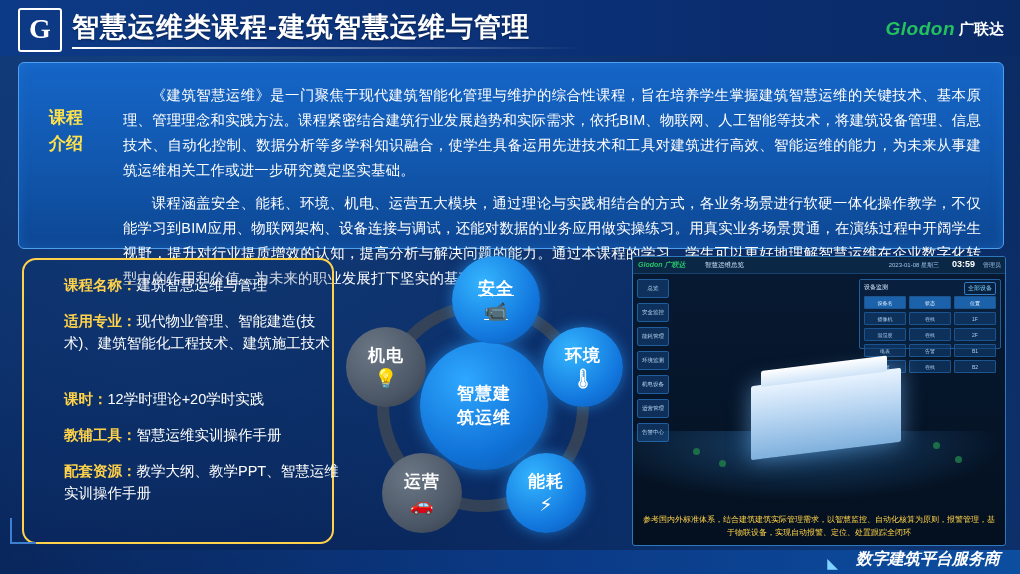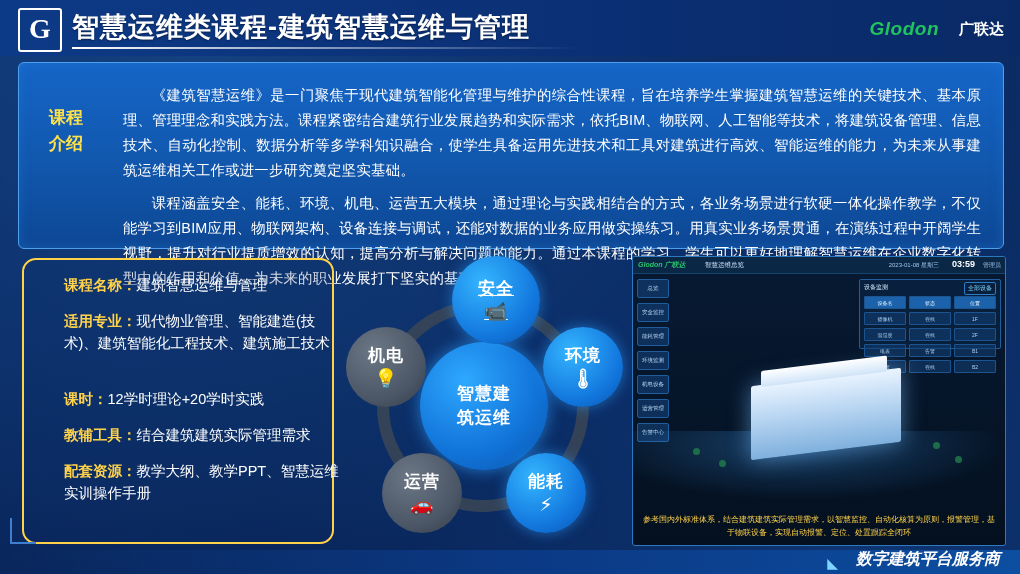--- a/index.html
+++ b/index.html
@@ -31,21 +31,21 @@
   .header-title{
     position:absolute;left:72px;top:9px;
     color:#ffffff;font-size:27px;font-weight:bold;letter-spacing:1px;
     text-shadow:0 1px 2px rgba(0,0,0,.4);
   }
   .header-underline{
     position:absolute;left:72px;top:47px;width:508px;height:2px;
     background:linear-gradient(90deg,#ffffff 0%,rgba(255,255,255,0) 100%);
   }
   .brand{
-    position:absolute;right:16px;top:18px;display:flex;align-items:center;gap:20px;
+    position:absolute;right:16px;top:18px;display:flex;align-items:center;gap:4px;
   }
   .brand .en{color:#22c35e;font-size:19px;font-weight:bold;font-style:italic;letter-spacing:.5px;}
   .brand .cn{color:#ffffff;font-size:15px;font-weight:bold;}
 
   
   .intro{
     position:absolute;left:18px;top:62px;width:984px;height:185px;
     background:linear-gradient(180deg,#1565c7 0%,#1157ad 55%,#0d4794 100%);
     border:1px solid #4ea0ef;border-radius:6px;
     box-shadow:0 0 12px rgba(40,130,220,.35) inset;
@@ -230,21 +230,21 @@
     <div class="info-row r1">
       <span class="k">课程名称：</span><span>建筑智慧运维与管理</span>
     </div>
     <div class="info-row r2">
       <span class="k">适用专业：</span><span>现代物业管理、智能建造(技术)、建筑智能化工程技术、建筑施工技术</span>
     </div>
     <div class="info-row r3">
       <span class="k">课时：</span><span>12学时理论+20学时实践</span>
     </div>
     <div class="info-row r4">
-      <span class="k">教辅工具：</span><span>结合建筑建筑实际管理需求</span>
+      <span class="k">教辅工具：</span><span>智慧运维实训操作手册</span>
     </div>
     <div class="info-row r5">
       <span class="k">配套资源：</span><span>教学大纲、教学PPT、智慧运维实训操作手册</span>
     </div>
   </div>
 
   <div class="ring-wrap">
     <div class="ring"></div>
 
     <div class="node n-center">

